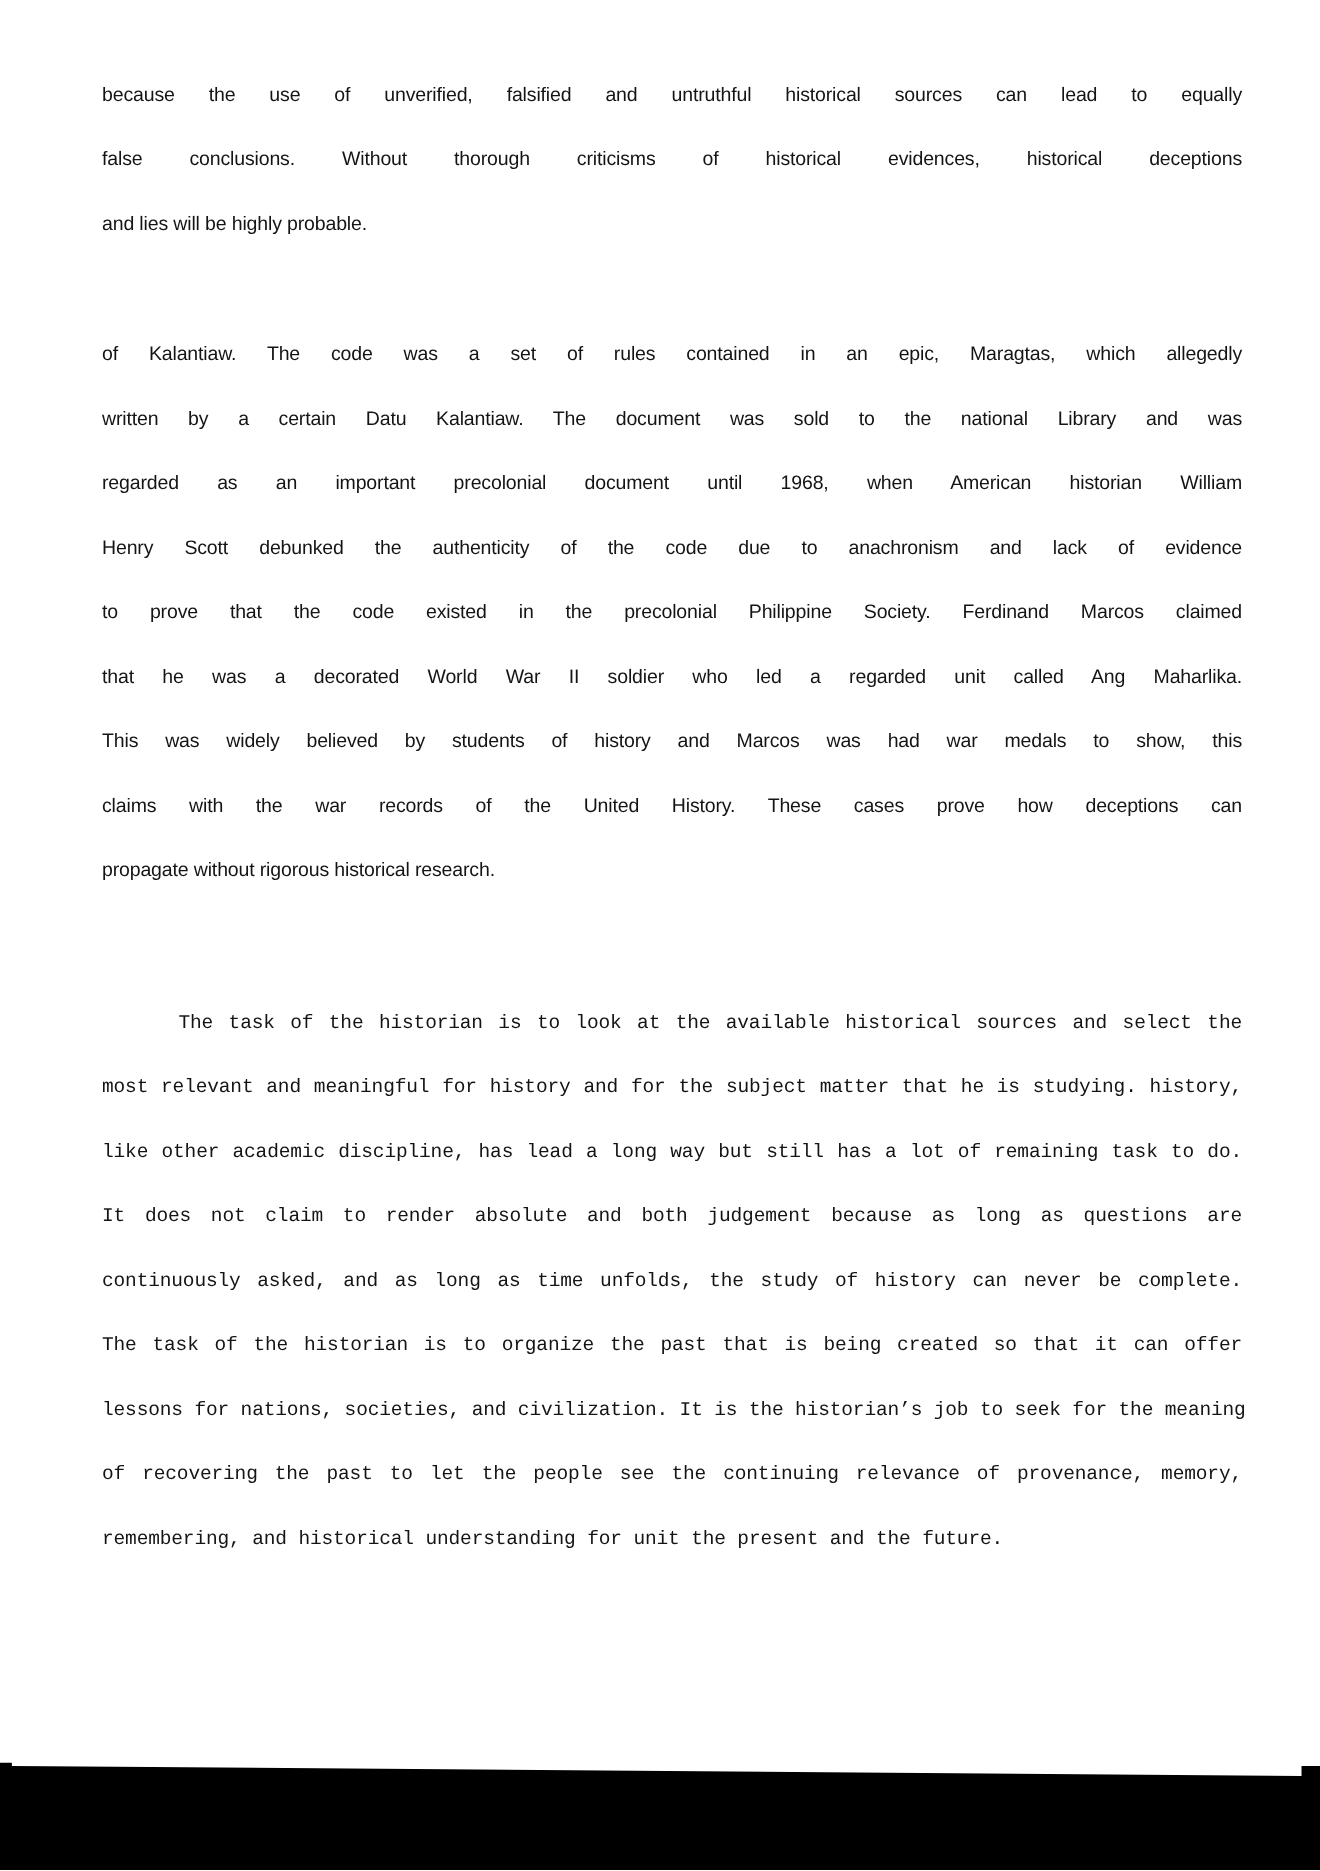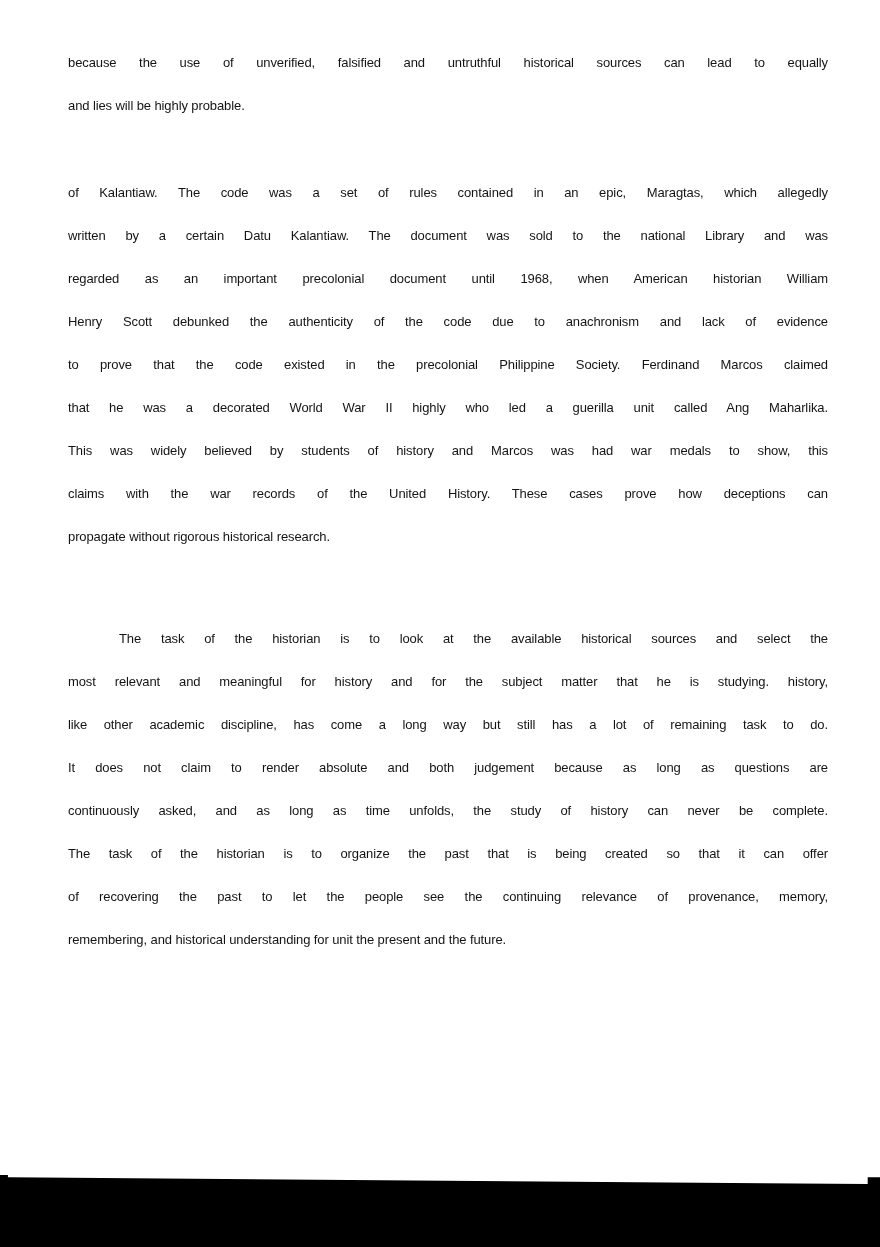--- a/index.html
+++ b/index.html
@@ -25,20 +25,21 @@
     letter-spacing: -0.1px;
   }
   .para {
     margin: 0 0 44px 0;
   }
   .para:nth-of-type(2) {
     margin-bottom: 59px;
   }
   .para:last-of-type {
     margin-bottom: 0;
+    font-family: Liberation Mono, monospace;
   }
   .line {
     line-height: 43px;
     white-space: nowrap;
     text-align: justify;
     text-align-last: justify;
   }
   .line.last {
     text-align-last: left;
   }
@@ -55,38 +56,40 @@
     clip-path: polygon(0% 4%, 0.9% 4%, 0.9% 7%, 98.6% 16%, 98.6% 7%, 100% 7%, 100% 100%, 0% 100%);
   }
 </style>
 </head>
 <body>
 
 <div class="page" style="background: rgb(255, 255, 255);">
   <div class="text-area" style="color: rgb(20, 20, 20);">
       <div class="para">
         <div class="line">because the use of unverified, falsified and untruthful historical sources can lead to equally</div>
+        <div class="line">false conclusions. Without thorough criticisms of historical evidences, historical deceptions</div>
         <div class="line last">and lies will be highly probable.</div>
       </div>
       <div class="para">
         <div class="line">of Kalantiaw. The code was a set of rules contained in an epic, Maragtas, which allegedly</div>
         <div class="line">written by a certain Datu Kalantiaw. The document was sold to the national Library and was</div>
         <div class="line">regarded as an important precolonial document until 1968, when American historian William</div>
         <div class="line">Henry Scott debunked the authenticity of the code due to anachronism and lack of evidence</div>
         <div class="line">to prove that the code existed in the precolonial Philippine Society. Ferdinand Marcos claimed</div>
-        <div class="line">that he was a decorated World War II highly who led a guerilla unit called Ang Maharlika.</div>
+        <div class="line">that he was a decorated World War II soldier who led a regarded unit called Ang Maharlika.</div>
         <div class="line">This was widely believed by students of history and Marcos was had war medals to show, this</div>
         <div class="line">claims with the war records of the United History. These cases prove how deceptions can</div>
         <div class="line last">propagate without rigorous historical research.</div>
       </div>
       <div class="para">
         <div class="line indent">The task of the historian is to look at the available historical sources and select the</div>
         <div class="line">most relevant and meaningful for history and for the subject matter that he is studying. history,</div>
-        <div class="line">like other academic discipline, has come a long way but still has a lot of remaining task to do.</div>
+        <div class="line">like other academic discipline, has lead a long way but still has a lot of remaining task to do.</div>
         <div class="line">It does not claim to render absolute and both judgement because as long as questions are</div>
         <div class="line">continuously asked, and as long as time unfolds, the study of history can never be complete.</div>
         <div class="line">The task of the historian is to organize the past that is being created so that it can offer</div>
+        <div class="line">lessons for nations, societies, and civilization. It is the historian’s job to seek for the meaning</div>
         <div class="line">of recovering the past to let the people see the continuing relevance of provenance, memory,</div>
         <div class="line last">remembering, and historical understanding for unit the present and the future.</div>
       </div>
     </div>
   <div class="bottom-bar" style="background: rgb(0, 0, 0);"></div>
 </div>
 
 </body></html>

